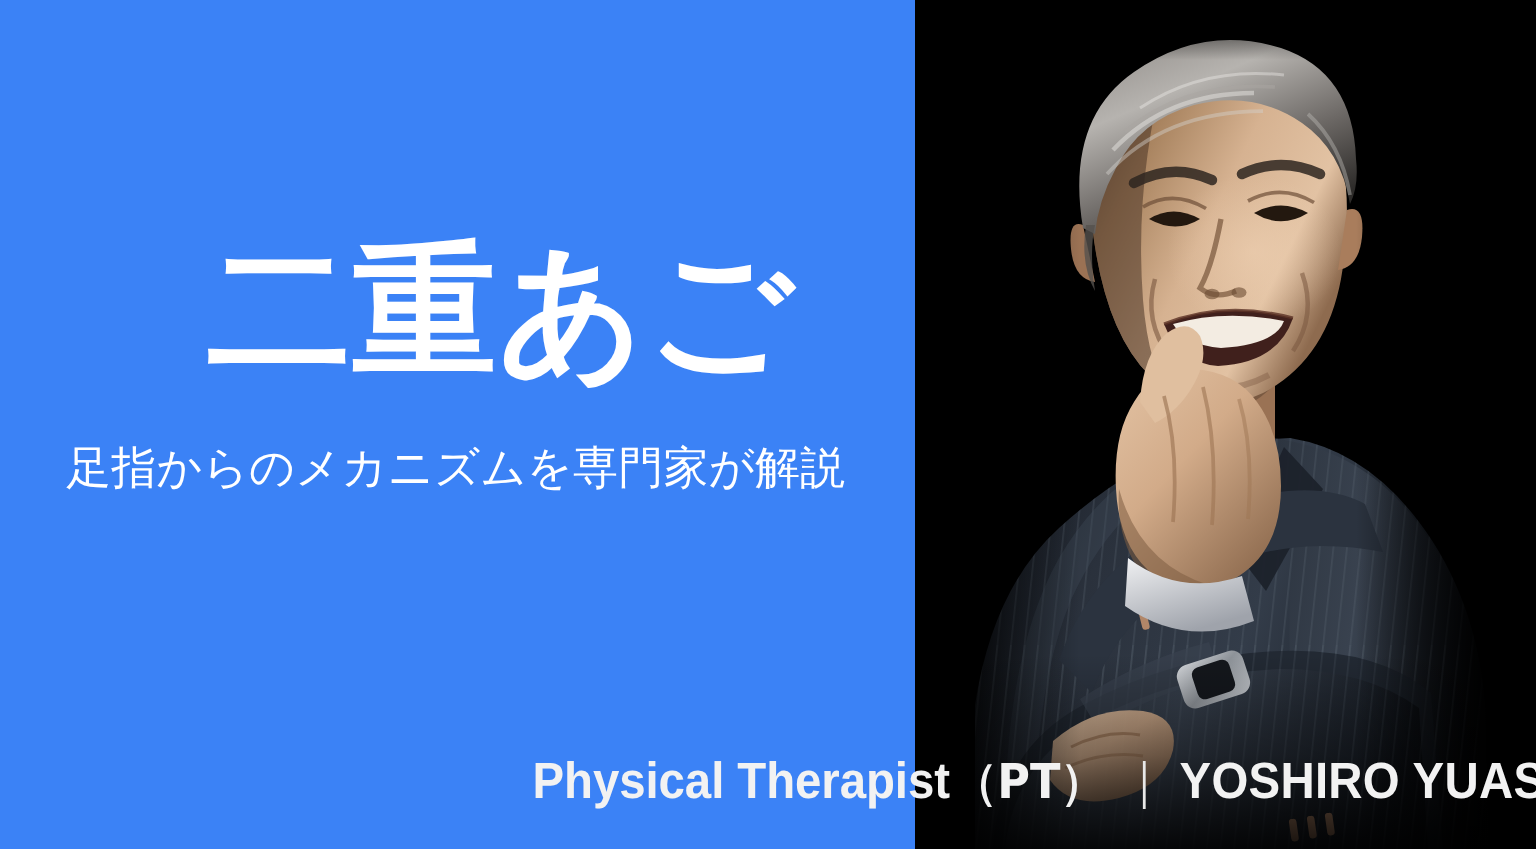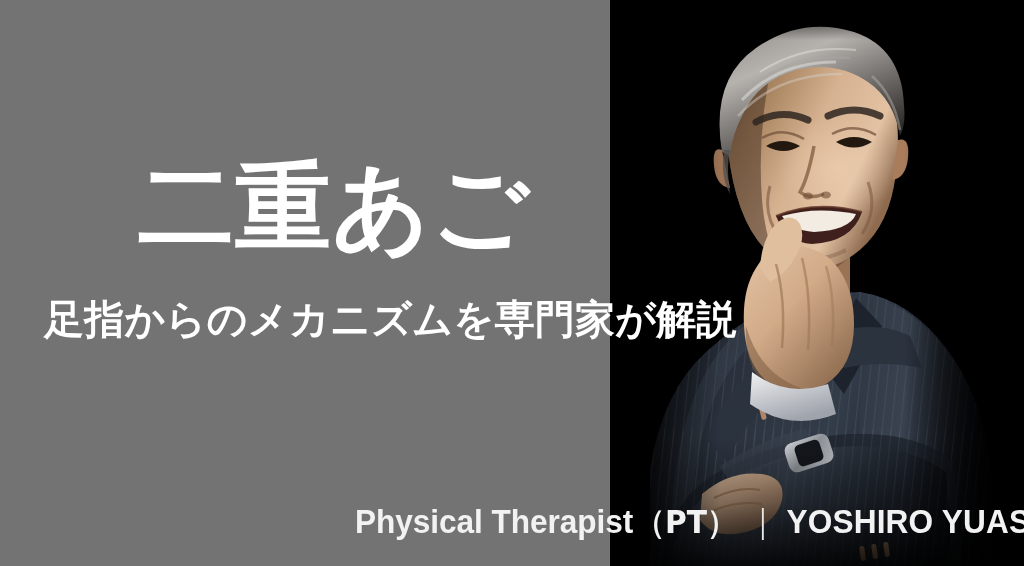--- a/index.html
+++ b/index.html
@@ -12,21 +12,21 @@
     width: 1024px;
     height: 566px;
     overflow: hidden;
     font-family: "Liberation Sans", "DejaVu Sans", sans-serif;
   }
 
   #banner {
     position: relative;
     width: 1024px;
     height: 566px;
-    background: #737373;
+    background: #3b82f6;
     overflow: hidden;
   }
 
   
   #portrait {
     position: absolute;
     left: 610px;
     top: 0;
     width: 414px;
     height: 566px;
@@ -75,23 +75,23 @@
     color: #ffffff;
     letter-spacing: 0.01em;
     white-space: nowrap;
     font-family: "DejaVu Sans", "Liberation Sans", sans-serif;
   }
 
   #subhead {
     position: absolute;
     left: 44px;
     top: 295px;
-    font-size: 40px;
+    font-size: 30px;
     line-height: 1.2;
-    font-weight: 700;
+    font-weight: 400;
     color: #ffffff;
     letter-spacing: 0.005em;
     white-space: nowrap;
     font-family: "DejaVu Sans", "Liberation Sans", sans-serif;
   }
 
   
   #credit {
     position: absolute;
     left: 355px;

